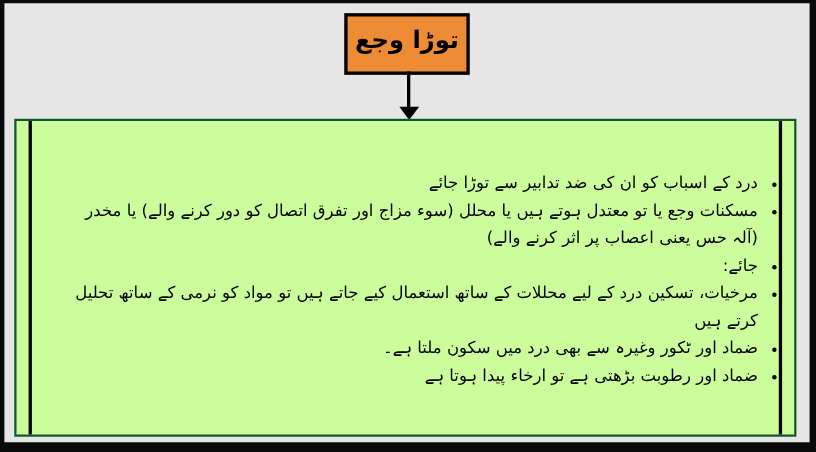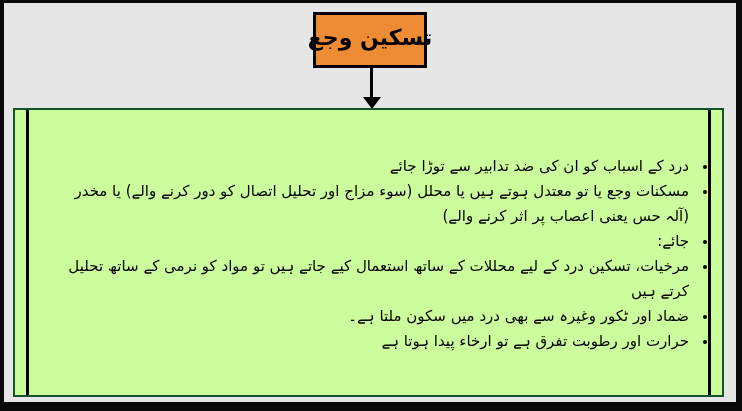--- a/index.html
+++ b/index.html
@@ -96,35 +96,35 @@
     color: #000;
     font-size: 13px;
   }
 </style>
 </head>
 <body>
 
 <div class="canvas">
 
   <div class="title-box">
-    <span class="label">تسکین وجع</span>
+    <span class="label">توڑا وجع</span>
   </div>
 
   <div>
     <div class="arrow-stem"></div>
     <div class="arrow-head"></div>
   </div>
 
   <div class="content-box">
     <div class="inner-rule left"></div>
     <div class="inner-rule right"></div>
 
     <ul class="bullet-list">
       <li>درد کے اسباب کو ان کی ضد تدابیر سے توڑا جائے</li>
-      <li>مسکنات وجع یا تو معتدل ہوتے ہیں یا محلل (سوء مزاج اور تحلیل اتصال کو دور کرنے والے) یا مخدر (آلہ حس یعنی اعصاب پر اثر کرنے والے)</li>
+      <li>مسکنات وجع یا تو معتدل ہوتے ہیں یا محلل (سوء مزاج اور تفرق اتصال کو دور کرنے والے) یا مخدر (آلہ حس یعنی اعصاب پر اثر کرنے والے)</li>
       <li>جائے:</li>
       <li>مرخیات، تسکین درد کے لیے محللات کے ساتھ استعمال کیے جاتے ہیں تو مواد کو نرمی کے ساتھ تحلیل کرتے ہیں</li>
       <li>ضماد اور ٹکور وغیرہ سے بھی درد میں سکون ملتا ہے۔</li>
-      <li>حرارت اور رطوبت تفرق ہے تو ارخاء پیدا ہوتا ہے</li>
+      <li>ضماد اور رطوبت بڑھتی ہے تو ارخاء پیدا ہوتا ہے</li>
     </ul>
   </div>
 
 </div>
 
 </body></html>

